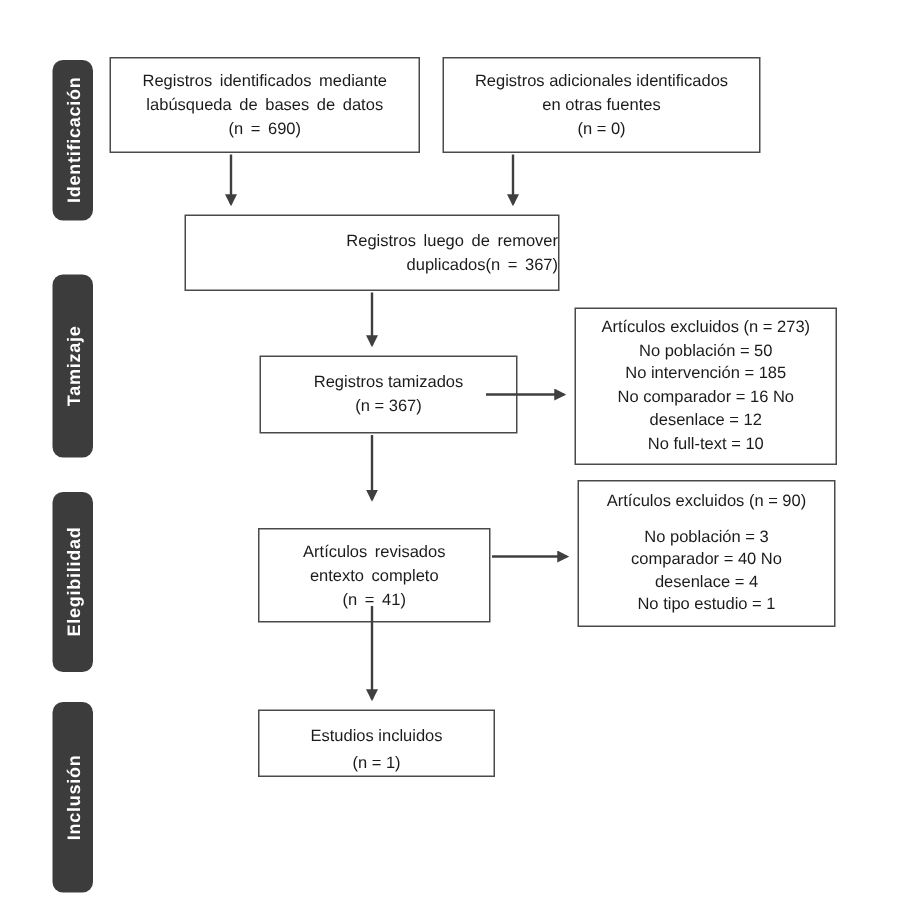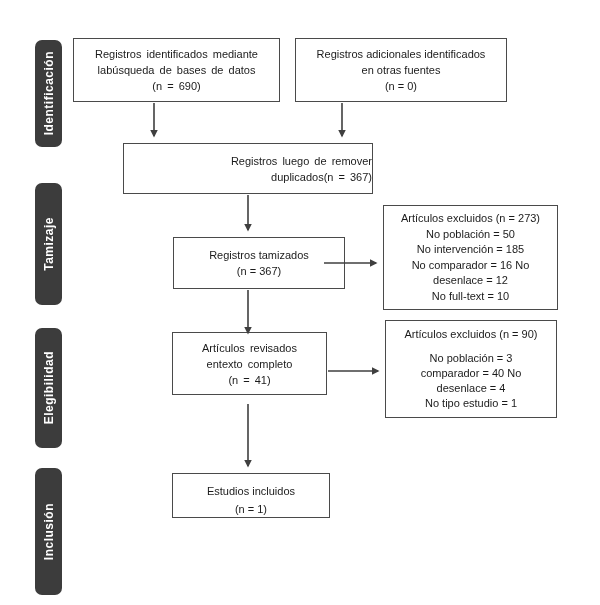--- a/index.html
+++ b/index.html
@@ -52,21 +52,21 @@
   }
   .box .ln{display:block;white-space:nowrap}
   .sp{word-spacing:2px}
   .box-db-search{left:73px;top:38px;width:207px;height:64px}
   .box-other-sources{left:295px;top:38px;width:212px;height:64px}
   .box-duplicates{left:123px;top:143px;width:250px;height:51px;text-align:right}
   .box-duplicates .ln1{padding-left:16px}
   .box-duplicates .ln2{padding-left:104px}
   .box-screened{left:173px;top:237px;width:172px;height:52px}
   .box-excluded-1{left:383px;top:205px;width:175px;height:105px;line-height:15.5px}
-  .box-fulltext{left:172px;top:332px;width:155px;height:63px}
+  .box-fulltext{left:172px;top:352px;width:155px;height:63px}
   .box-excluded-2{left:385px;top:320px;width:172px;height:98px;line-height:15px}
   .box-excluded-2 .gap-top{margin-top:9px}
   .box-included{left:172px;top:473px;width:158px;height:45px;justify-content:space-between;padding-top:9px}
   
   .arrows{position:absolute;left:0;top:0;width:600px;height:605px;pointer-events:none}
 </style>
 </head>
 <body>
 
 <div class="canvas">

